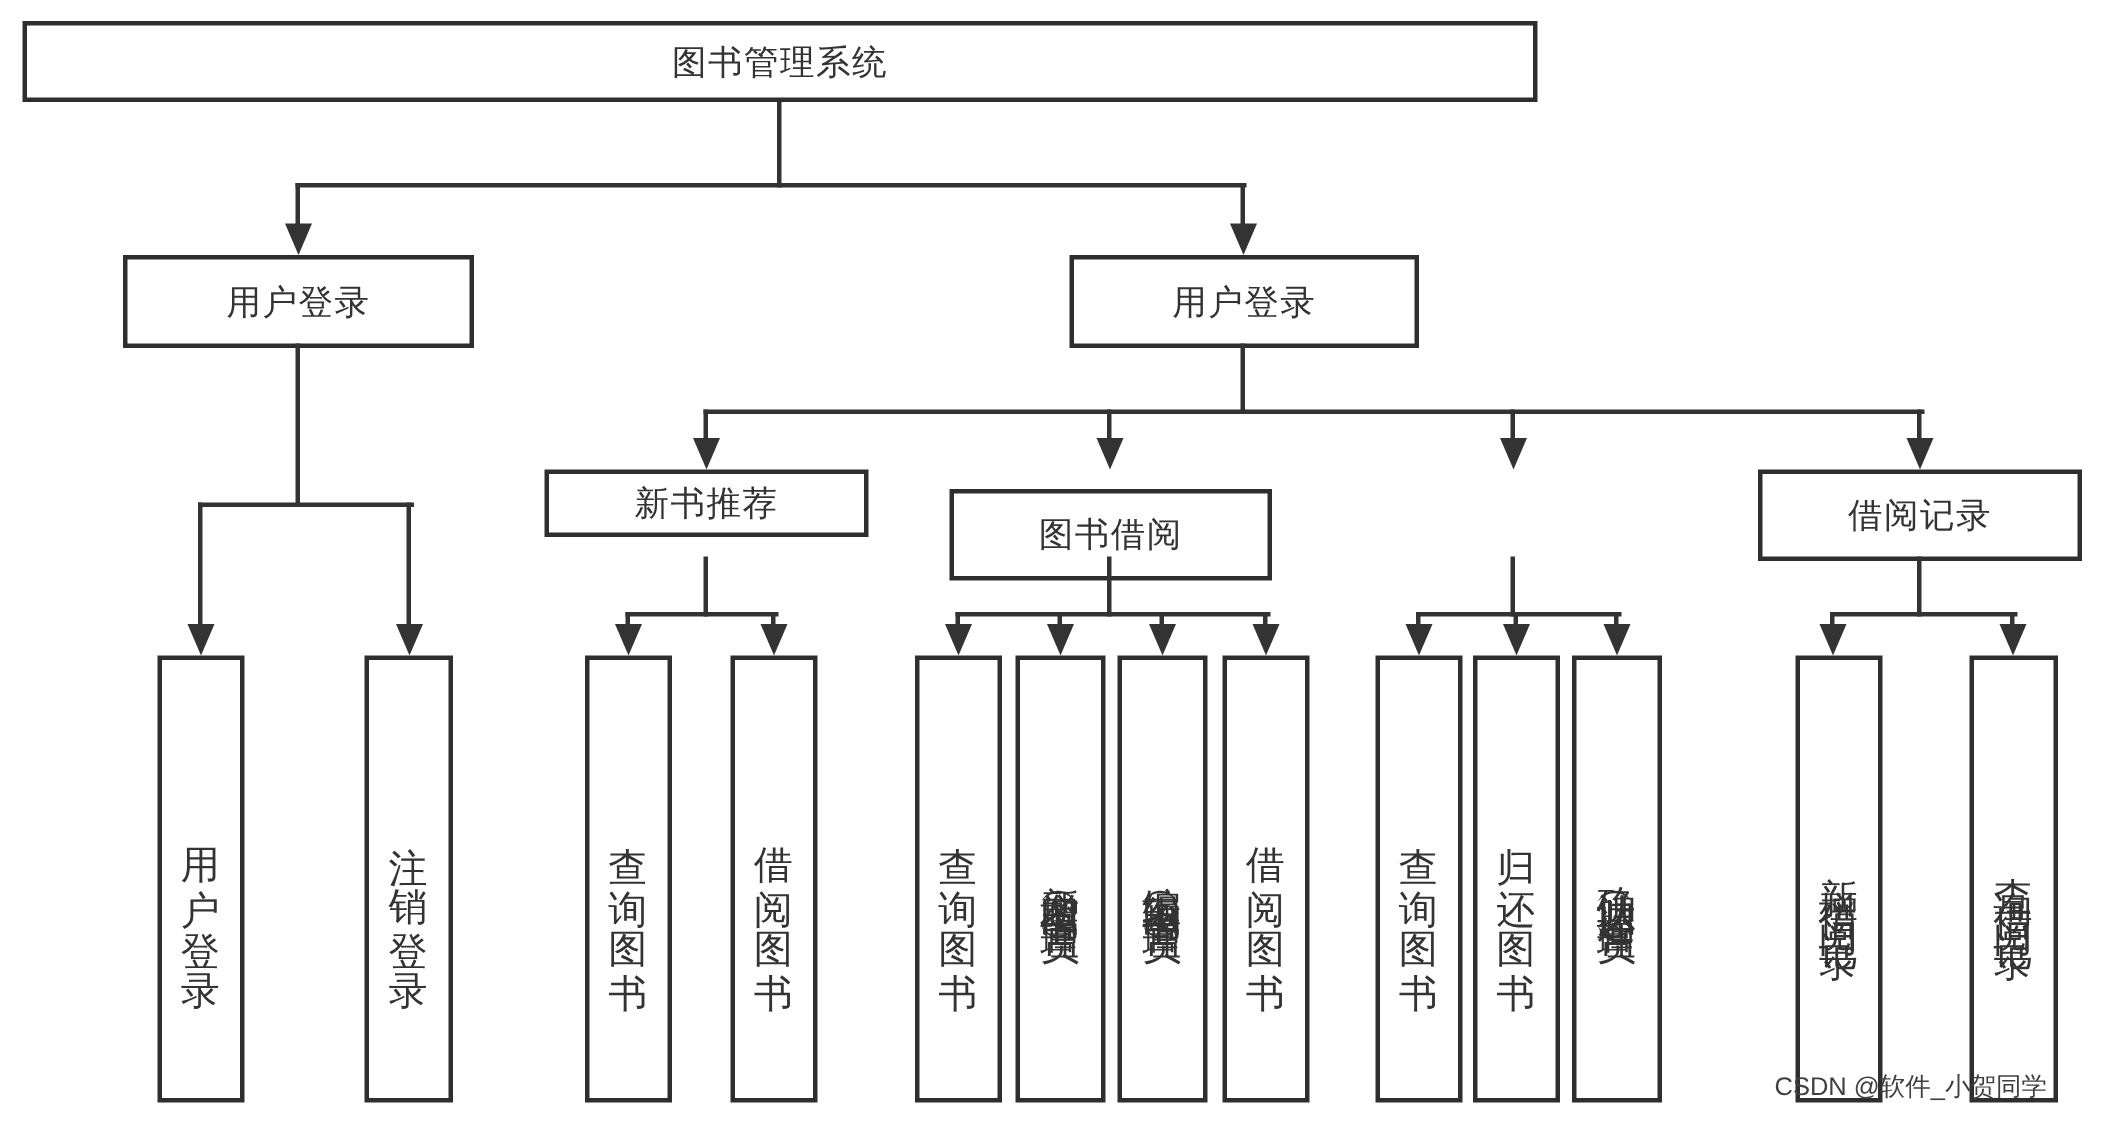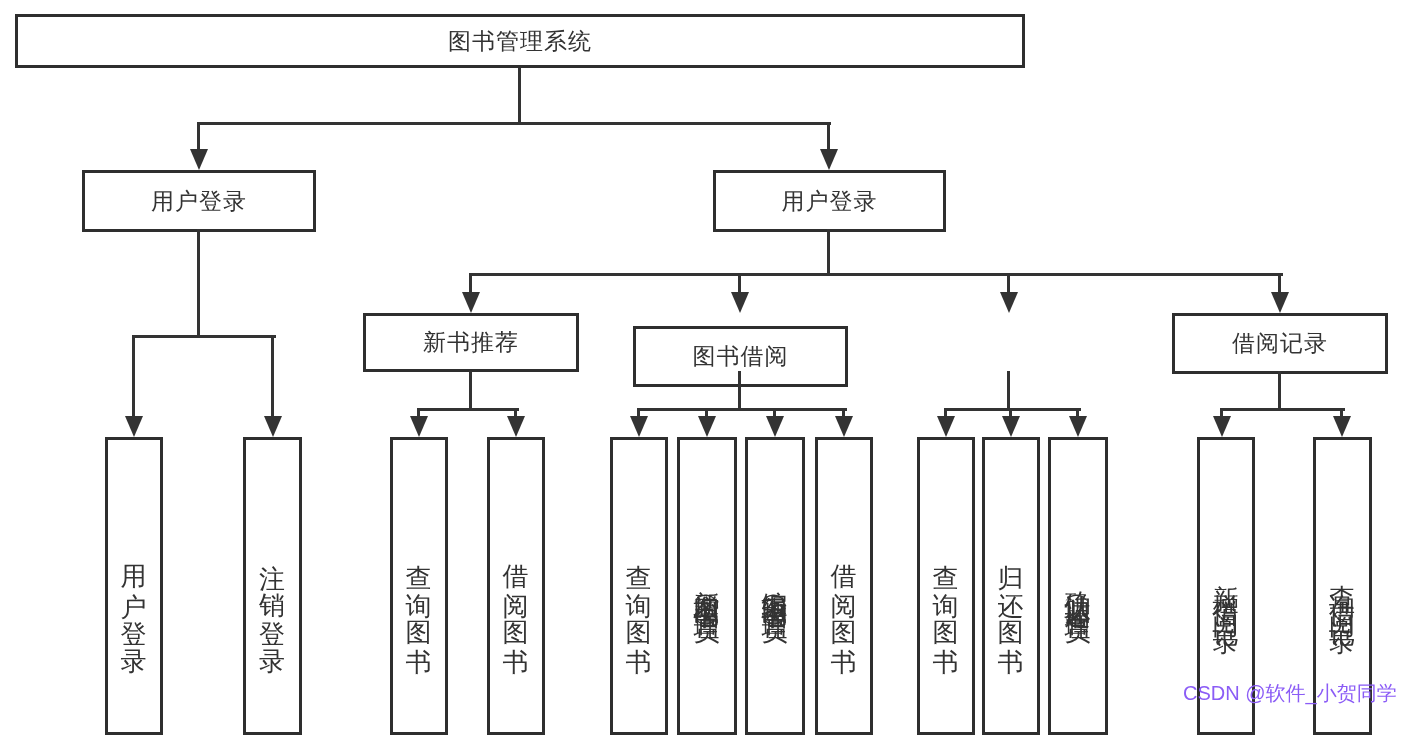--- a/index.html
+++ b/index.html
@@ -25,41 +25,41 @@
   .sp6 .vtext{letter-spacing:9px;padding-top:9px;}
   .sp9 .vtext{letter-spacing:4px;padding-top:4px;}
   .vl{position:absolute;width:3px;background:#333;}
   .hl{position:absolute;height:3px;background:#333;}
   .arr{
     position:absolute;width:0;height:0;
     border-left:9px solid transparent;border-right:9px solid transparent;
     border-top:21px solid #333;
   }
   .watermark{
-    position:absolute;left:1183px;top:680px;width:215px;
-    font-size:20px;color:#8b5cf6;white-space:nowrap;z-index:5;
+    position:absolute;left:1183px;top:713px;width:215px;
+    font-size:17px;color:#404040;white-space:nowrap;z-index:5;
   }
 </style>
 </head>
 <body>
 
 <div class="canvas">
 
   <div class="hbox" style="left:15px;top:14px;width:1010px;height:54px">
     <span>图书管理系统</span>
   </div>
 
   <div class="hbox" style="left:82px;top:170px;width:234px;height:62px">
     <span>用户登录</span>
   </div>
   <div class="hbox" style="left:713px;top:170px;width:233px;height:62px">
     <span>用户登录</span>
   </div>
 
-  <div class="hbox" style="left:363px;top:313px;width:216px;height:59px">
+  <div class="hbox" style="left:363px;top:313px;width:216px;height:45px">
     <span>新书推荐</span>
   </div>
   <div class="hbox" style="left:633px;top:326px;width:215px;height:61px">
     <span>图书借阅</span>
   </div>
   <div class="hbox" style="left:1172px;top:313px;width:216px;height:61px">
     <span>借阅记录</span>
   </div>
 
   <div class="vbox sp4" style="left:105px;width:58px">

